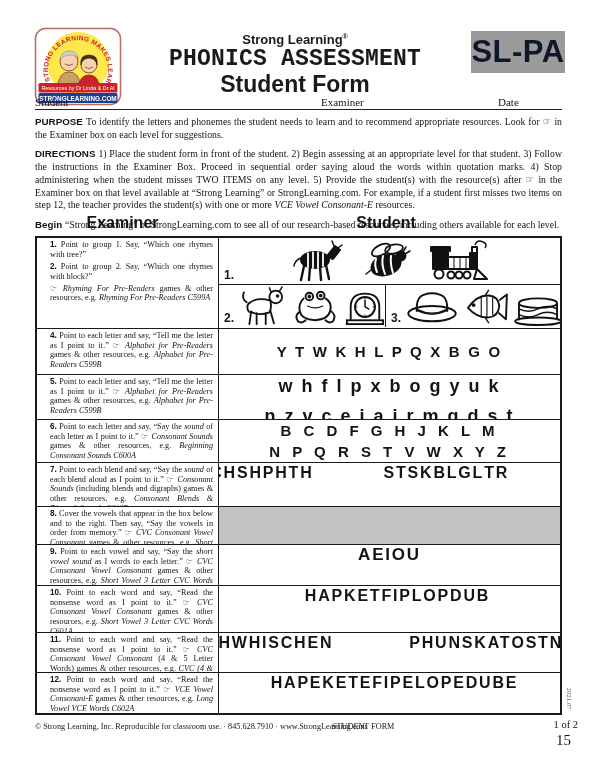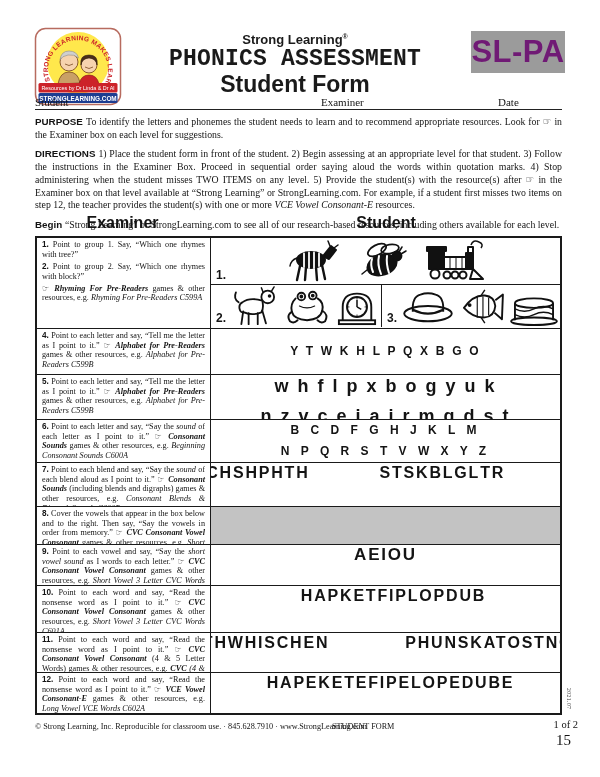--- a/index.html
+++ b/index.html
@@ -8,68 +8,68 @@
 
   
   .logo { position:absolute; left:34px; top:27px; width:88px; height:80px; }
   .title-block { position:absolute; left:130px; top:29px; width:330px; text-align:center;
                  font-family:"Liberation Sans", sans-serif; font-weight:bold; color:#1a1a1a; }
   .brand-line { font-size:13px; line-height:15px; }
   .brand-line sup { font-size:7px; }
   .title-main { font-size:23px; line-height:25px; letter-spacing:0.2px;font-family:Liberation Mono, monospace; }
   .title-sub  { font-size:23px; line-height:25px; }
   .badge { position:absolute; left:471px; top:31px; width:94px; height:42px;
-           background:var(--badge_bg,#9b9b9b); color:#701a75; display:flex; align-items:center; justify-content:center;
+           background:var(--badge_bg,#9b9b9b); color:#0f172a; display:flex; align-items:center; justify-content:center;
            font-family:"Liberation Sans", sans-serif; font-weight:bold; font-size:31px; letter-spacing:0.5px; }
 
   
   .form-line { position:absolute; left:35px; top:95px; width:527px; height:14px; border-bottom:1.2px solid #222; }
   .ff { position:absolute; bottom:1px; font-size:11px; }
   .ff-student { left:0; } .ff-examiner { left:286px; } .ff-date { left:463px; }
 
   
   .intro { position:absolute; left:35px; top:116px; width:527px; font-size:9.8px; line-height:1.3;
            text-align:justify; }
   .intro .rich-p { margin:0 0 7px 0; }
   .seg-n, .seg-L { font-family:"Liberation Sans", sans-serif; font-weight:bold; }
-  .seg-bi { font-weight:bold; font-style:italic; }
+  .seg-bi { font-weight:normal; font-style:italic; }
   .seg-i  { font-style:italic; }
   .seg-hand { font-family:"DejaVu Sans", sans-serif; font-weight:bold; }
 
   
   .col-head { position:absolute; top:214px; font-family:"Liberation Sans", sans-serif; font-weight:bold;
               font-size:16px; text-align:center; }
   .col-head.ch-examiner { left:35px;  width:175px; }
   .col-head.ch-student  { left:210px; width:352px; }
 
   
   .assess-table { position:absolute; left:35px; top:236px; width:527px;
                   border:2px solid #1a1a1a; box-sizing:border-box; }
-  .t-row { display:flex; box-sizing:border-box; border-top:1.5px solid #1a1a1a; }
+  .t-row { display:flex; box-sizing:border-box; border-top:1.5px solid #1a1a1a;padding-left:8px; }
   .t-row.first { border-top:none; }
   .ex-cell { width:174px; min-width:174px; box-sizing:border-box; border-right:1.5px solid #1a1a1a;
              padding:2px 5px; font-size:8.2px; line-height:1.18; text-align:justify; overflow:hidden; }
   .ex-cell .rich-p { margin:0 0 2.5px 0; }
   .st-cell { flex:1; box-sizing:border-box; position:relative;
              font-family:"Liberation Sans", sans-serif; font-weight:bold; overflow:hidden; }
 
   
   .pics-top { height:47px; border-bottom:1.5px solid #1a1a1a; box-sizing:border-box;
               display:flex; align-items:center; justify-content:center; gap:14px; position:relative; }
   .pics-bottom { display:flex; height:41.5px; }
   .pic-group { display:flex; align-items:center; gap:4px; position:relative; padding-left:18px; box-sizing:border-box; }
   .pic-group.g2 { width:49%; border-right:1.5px solid #1a1a1a; }
   .pic-group.g3 { flex:1; }
   .grp-label { position:absolute; left:5px; bottom:2px; font-size:12px; }
   .pic { display:flex; align-items:center; }
   .pic svg { display:block; }
 
   
   .letters-cell { display:flex; flex-direction:column; justify-content:center; text-align:center; }
-  .letters-line { white-space:nowrap; font-size:12px; letter-spacing:2.2px; line-height:21px; }
+  .letters-line { white-space:nowrap; font-size:15px; letter-spacing:2.2px; line-height:21px; }
   .letters-line.lower { font-size:18px; letter-spacing:2px;margin-top:9px; }
   .letters-line.wide  { letter-spacing:4px; }
 
   
   .words-cell { display:flex; flex-direction:row; justify-content:center; gap:2px; }
   .words-line { display:flex; justify-content:space-between; font-size:16px; letter-spacing:1.8px; line-height:19px; }
   .shaded { background:var(--shaded_cell,#c3c3c3); }
 
   
   .footer-copy { position:absolute; left:35px;  top:722px; font-size:8.2px; }

